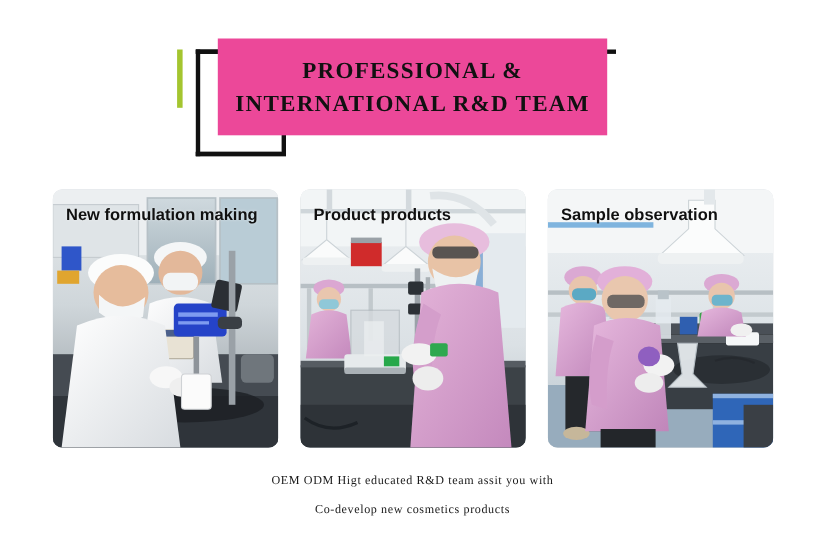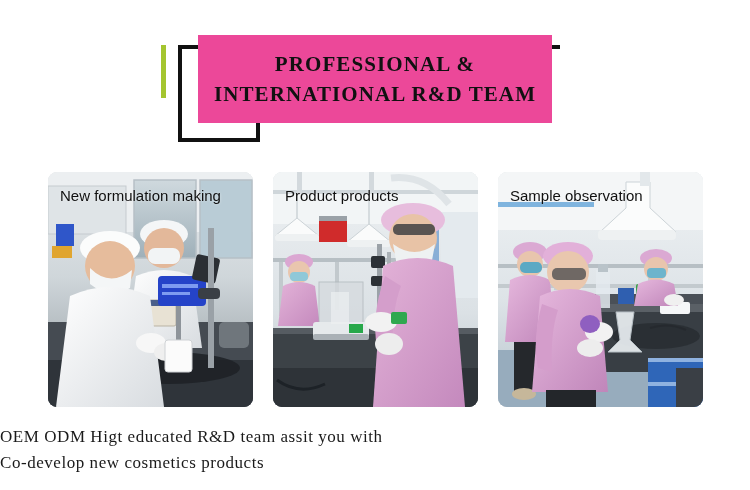--- a/index.html
+++ b/index.html
@@ -91,20 +91,21 @@
 
   
   #cards {
     position: absolute;
     left: 48px;
     top: 172px;
     width: 655px;
     height: 235px;
     display: flex;
     justify-content: space-between;
+    font-weight: bold;
   }
   .card {
     position: relative;
     width: 205px;
     height: 235px;
     border-radius: 9px;
     overflow: hidden;
     background: #d9dde0;
   }
   .card-photo {
@@ -125,22 +126,23 @@
     z-index: 5;
     text-shadow: 0 0 3px rgba(255,255,255,0.55);
   }
 
   
   #caption {
     position: absolute;
     left: 0;
     top: 424px;
     width: 750px;
+    text-align: center;
     font-family: "Liberation Serif", serif;
-    font-size: 17px;
+    font-size: 11px;
     line-height: 26px;
     color: #1a1a1a;
     letter-spacing: 0.55px;
     white-space: pre-line;
   }
 </style>
 </head>
 <body>
 
 <div id="banner">

